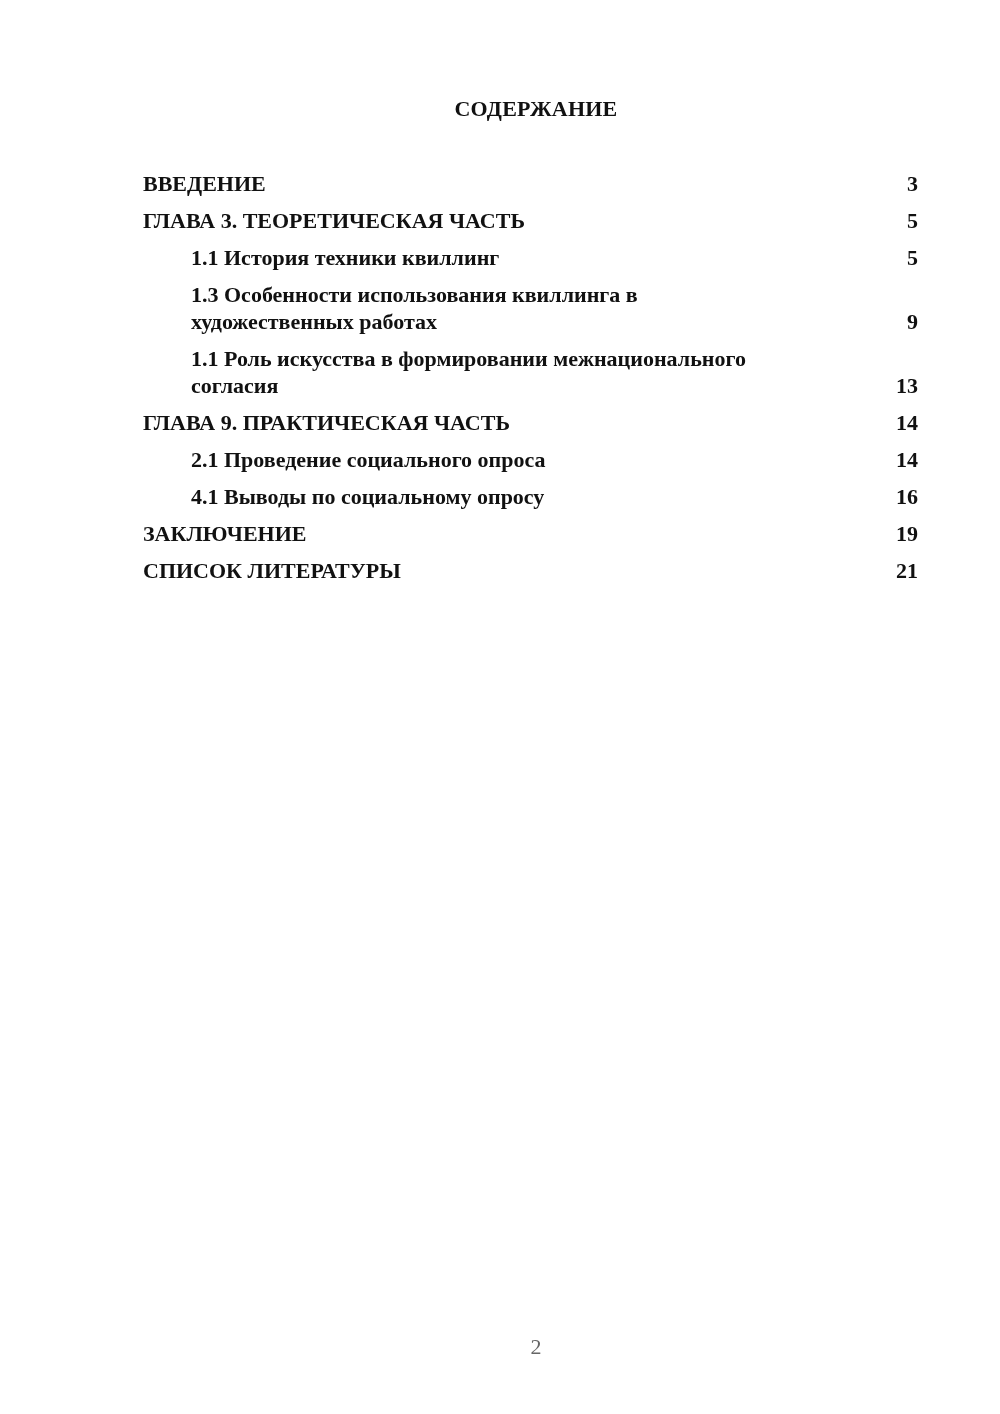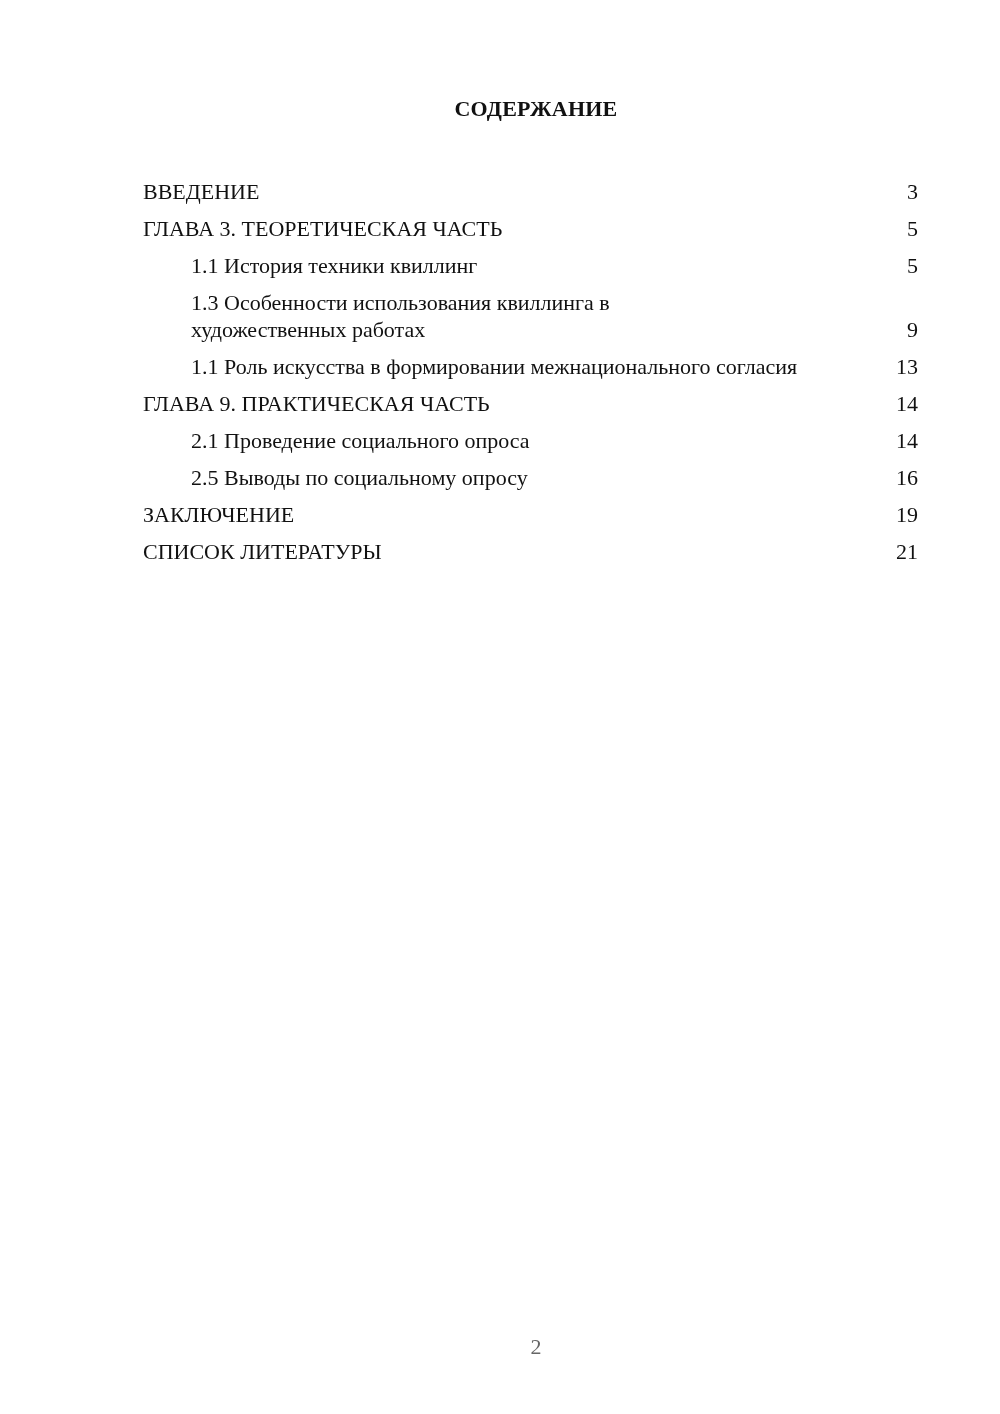--- a/index.html
+++ b/index.html
@@ -1,20 +1,20 @@
 <!DOCTYPE html>
 <html><head>
 <meta charset="utf-8">
 <style>
   html, body { margin: 0; padding: 0; background: #ffffff; }
   body { width: 1000px; height: 1414px; position: relative; overflow: hidden;
          font-family: "Liberation Serif", "DejaVu Serif", serif; color: #111; }
   .title { position: absolute; top: 96px; left: 0; width: 1072px; text-align: center;
            font-weight: bold; font-size: 22px; letter-spacing: 0.2px; }
-  .toc { position: absolute; left: 143px; top: 178px; width: 775px; }
+  .toc { position: absolute; left: 143px; top: 170px; width: 775px; font-weight: bold; }
   .entry { position: relative; font-size: 22px; line-height: 27px; }
   .entry .label { display: block; padding-right: 80px; }
   .entry .page { position: absolute; right: 0; bottom: 0; }
   .lvl1 { margin-bottom: 10px; }
   .lvl2 { padding-left: 48px; margin-bottom: 10px; }
   .pagenum { position: absolute; top: 1334px; left: 0; width: 1072px; text-align: center;
              font-size: 22px; color: #666; }
 </style>
 </head>
 <body>
@@ -44,21 +44,21 @@
   </div>
   <div class="entry lvl1">
     <span class="label">ГЛАВА 9. ПРАКТИЧЕСКАЯ ЧАСТЬ</span>
     <span class="page">14</span>
   </div>
   <div class="entry lvl2">
     <span class="label">2.1 Проведение социального опроса</span>
     <span class="page">14</span>
   </div>
   <div class="entry lvl2">
-    <span class="label">2.5 Выводы по социальному опросу</span>
+    <span class="label">4.1 Выводы по социальному опросу</span>
     <span class="page">16</span>
   </div>
   <div class="entry lvl1">
     <span class="label">ЗАКЛЮЧЕНИЕ</span>
     <span class="page">19</span>
   </div>
   <div class="entry lvl1">
     <span class="label">СПИСОК ЛИТЕРАТУРЫ</span>
     <span class="page">21</span>
   </div>

